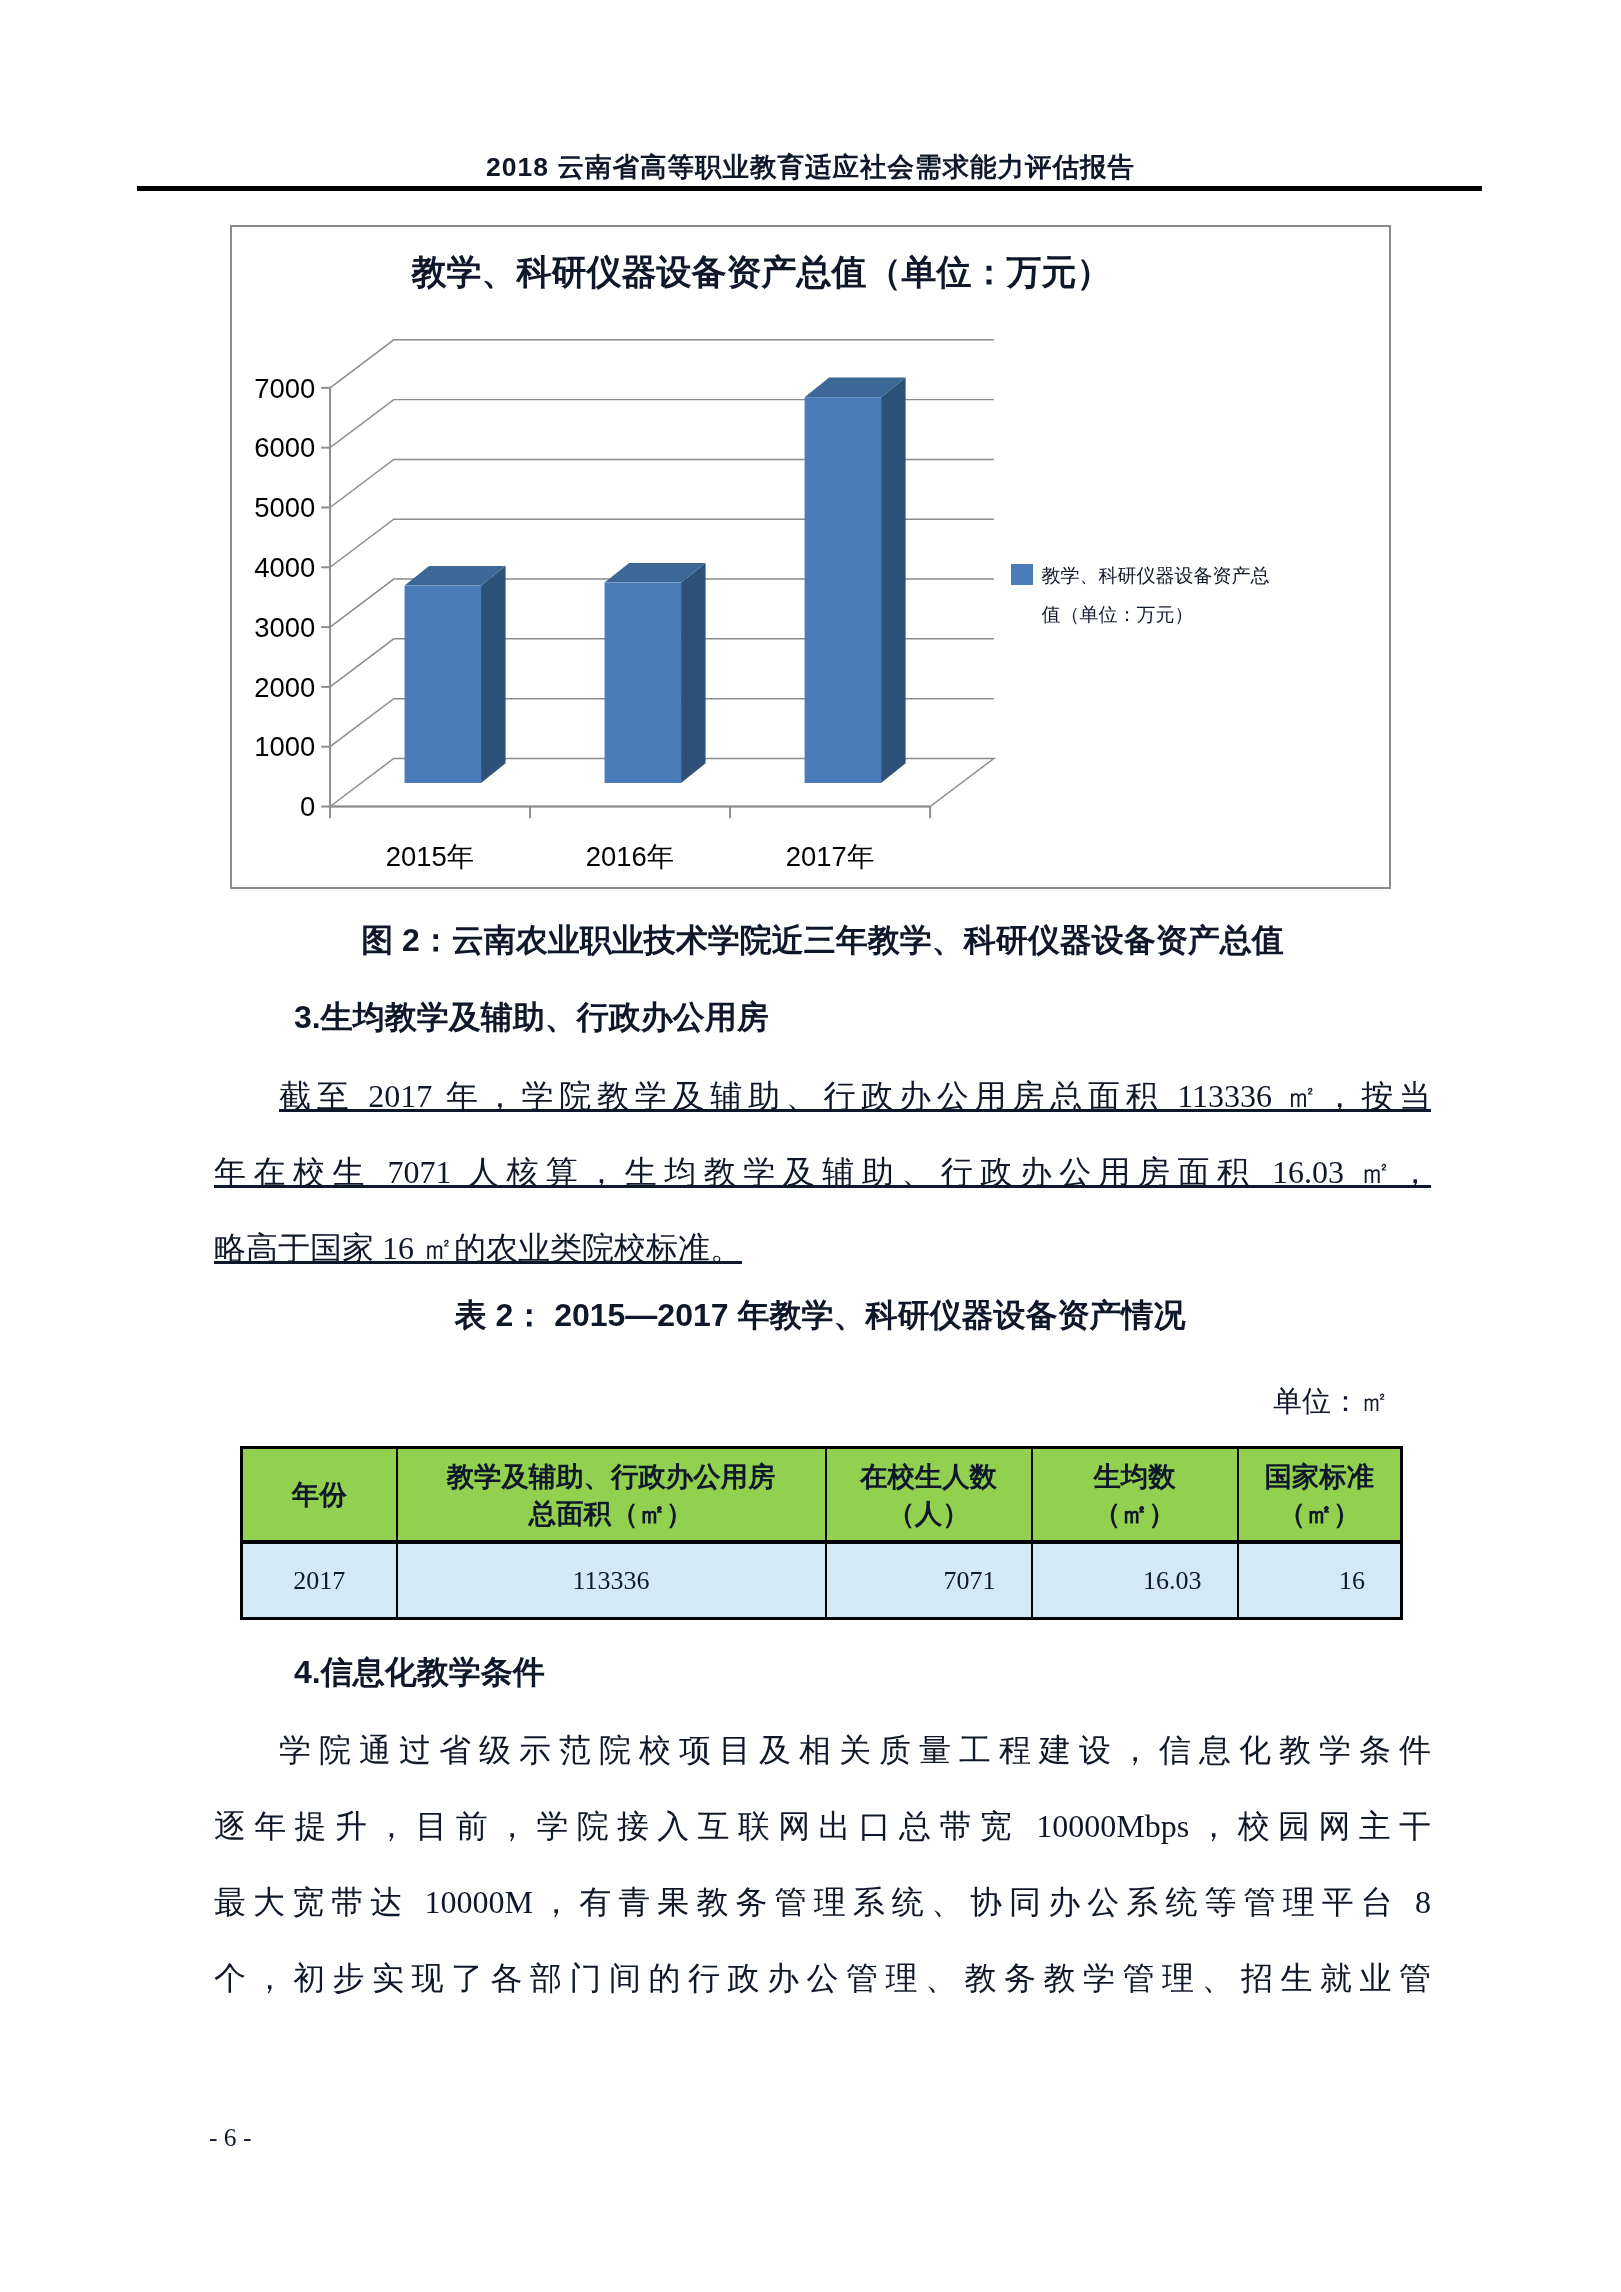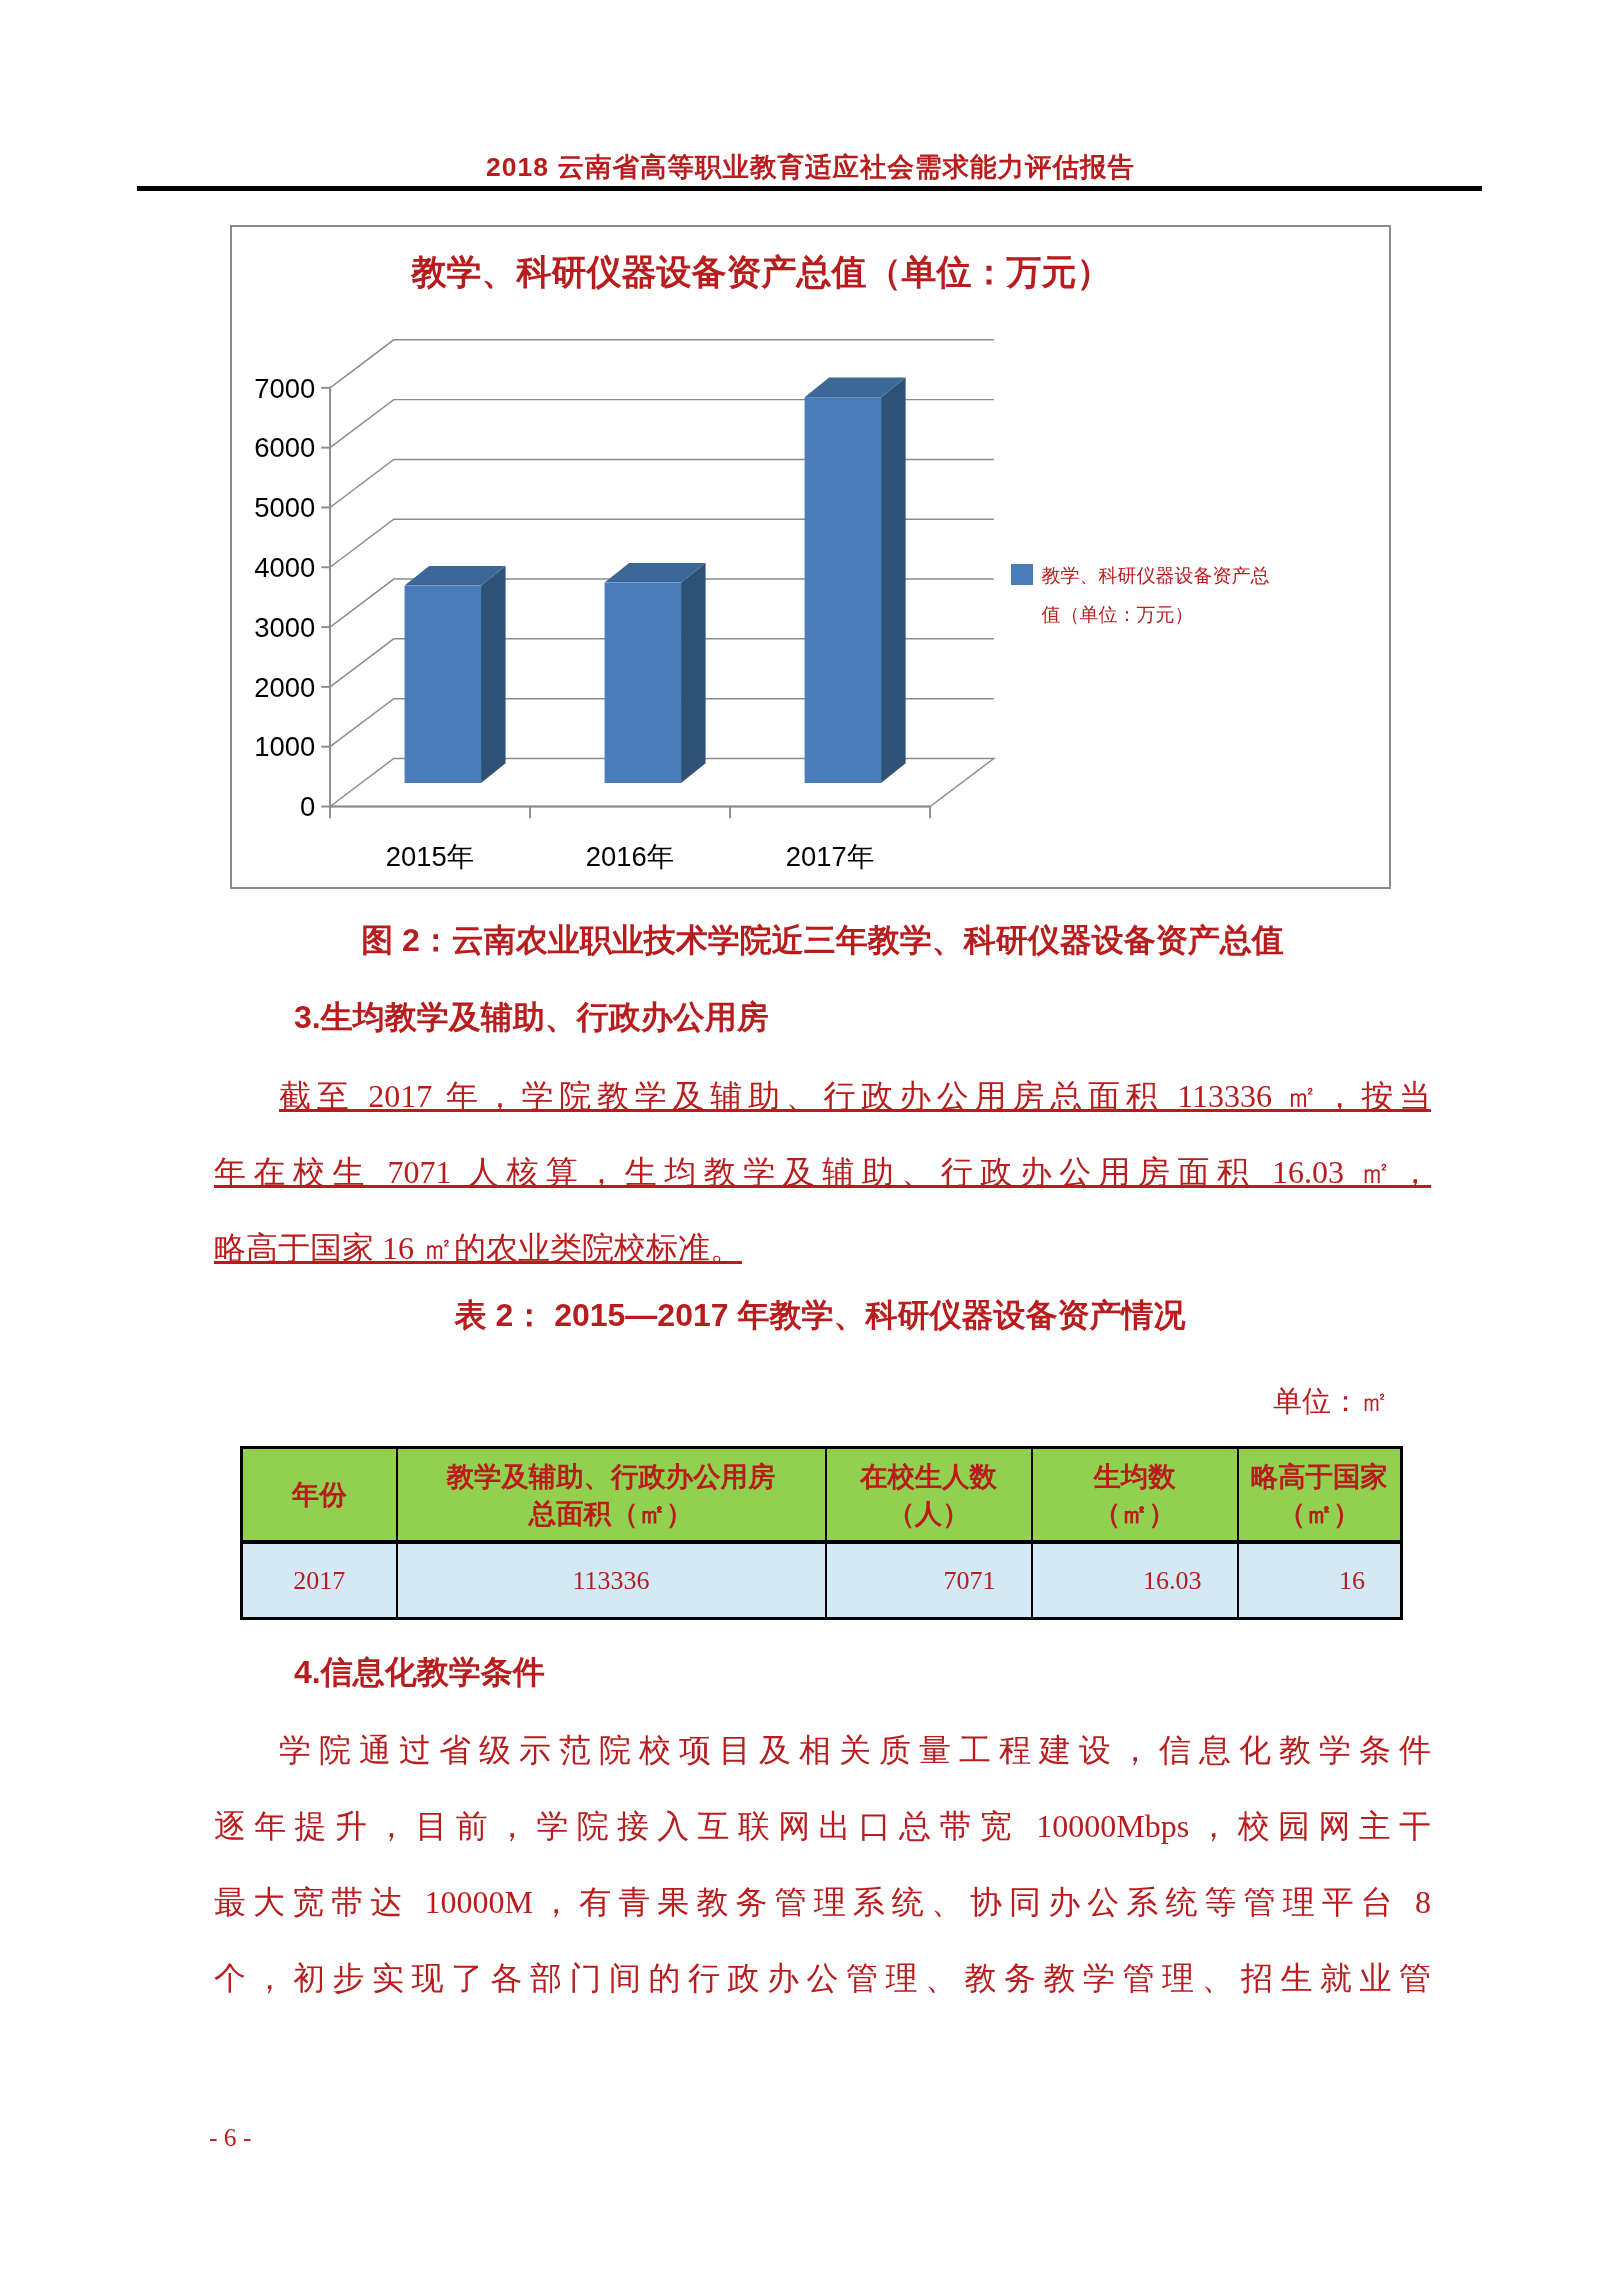--- a/index.html
+++ b/index.html
@@ -1,17 +1,17 @@
 <!DOCTYPE html>
 <html><head>
 <meta charset="utf-8">
 <style>
   html,body{margin:0;padding:0;background:#f0f0f0;}
   .page{position:relative;width:1621px;height:2293px;background:#ffffff;margin:0 auto;
-        font-family:"Liberation Serif",serif;color:#b91c1c;overflow:hidden;outline:1px solid #ddd;}
+        font-family:"Liberation Serif",serif;color:#0f172a;overflow:hidden;outline:1px solid #ddd;}
   .abs{position:absolute;}
 
   .header-title{top:149px;left:0;width:100%;text-align:center;font-size:26.5px;font-weight:bold;
                 font-family:"Liberation Sans",sans-serif;letter-spacing:1px;}
   .header-rule{top:186px;left:137px;width:1345px;height:4.9px;background:#000;}
 
   .chart-box{top:225px;left:230px;width:1161px;height:664px;border:2.9px solid #8A8A8A;box-sizing:border-box;padding-left:32px;}
   .chart-title{top:21.6px;left:0;width:1059px;text-align:center;font-size:35px;font-weight:bold;
                font-family:"Liberation Sans",sans-serif;}
   .chart-svg{top:0;left:0;}
@@ -133,21 +133,21 @@
     </colgroup>
     <tbody>
         <tr>
       <th>年份</th>
       <th>教学及辅助、行政办公用房
 总面积（㎡）</th>
       <th>在校生人数
 （人）</th>
       <th>生均数
 （㎡）</th>
-      <th>略高于国家
+      <th>国家标准
 （㎡）</th>
     </tr>
     <tr>
       <td class="c">2017</td>
       <td class="c">113336</td>
       <td class="r">7071</td>
       <td class="r">16.03</td>
       <td class="r">16</td>
     </tr>
   </tbody>

